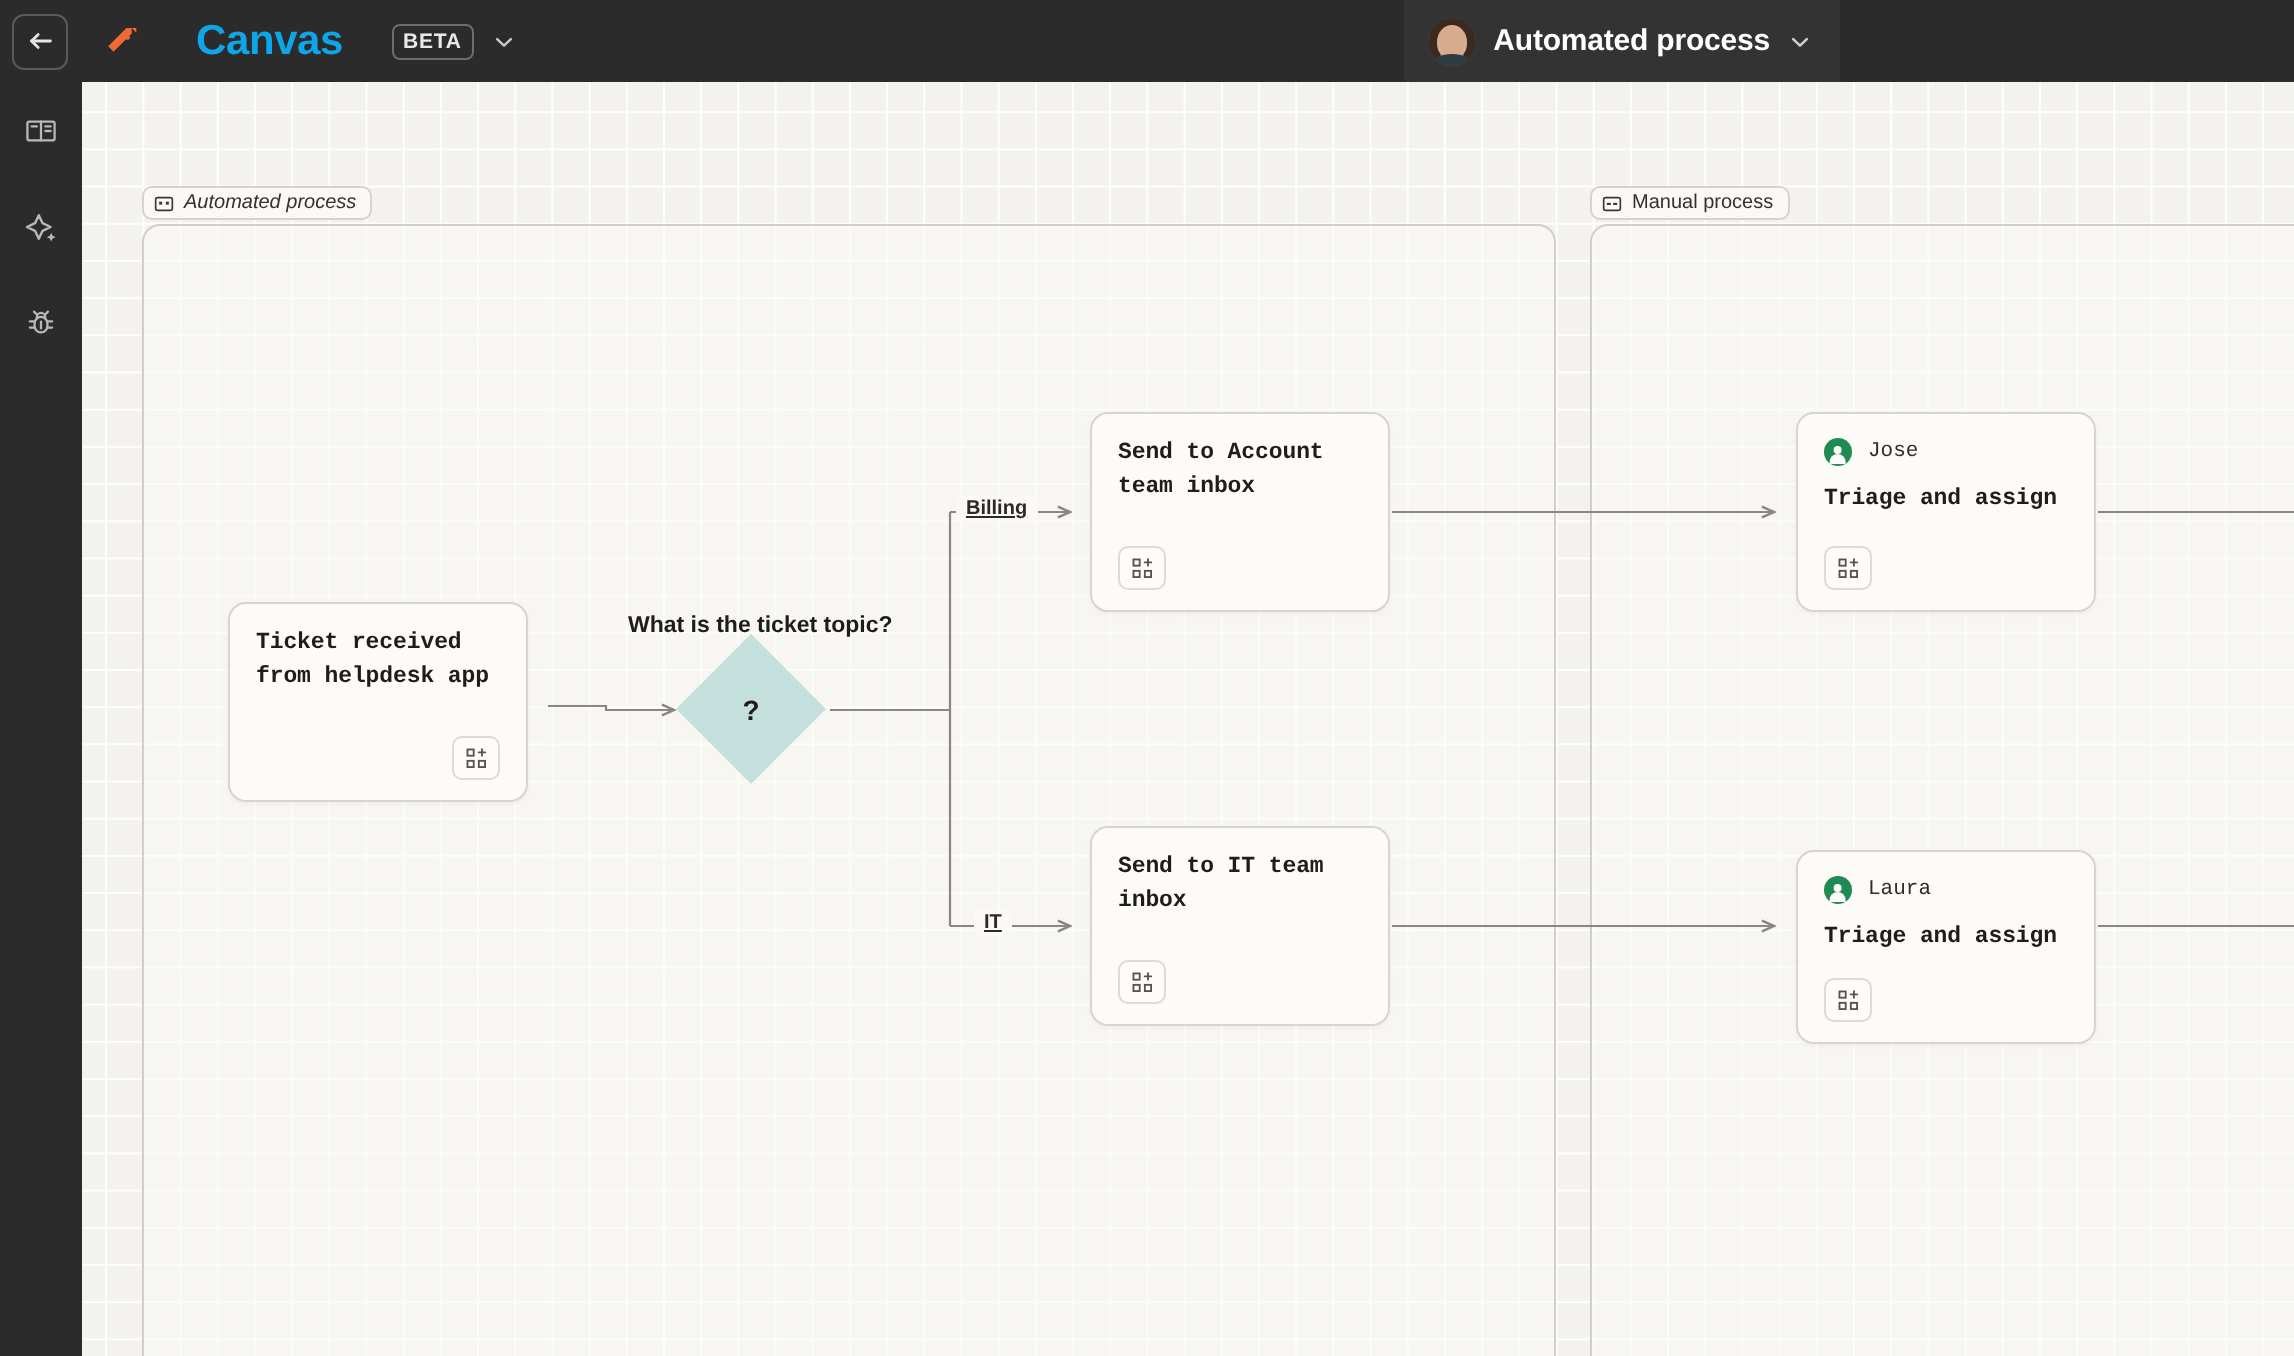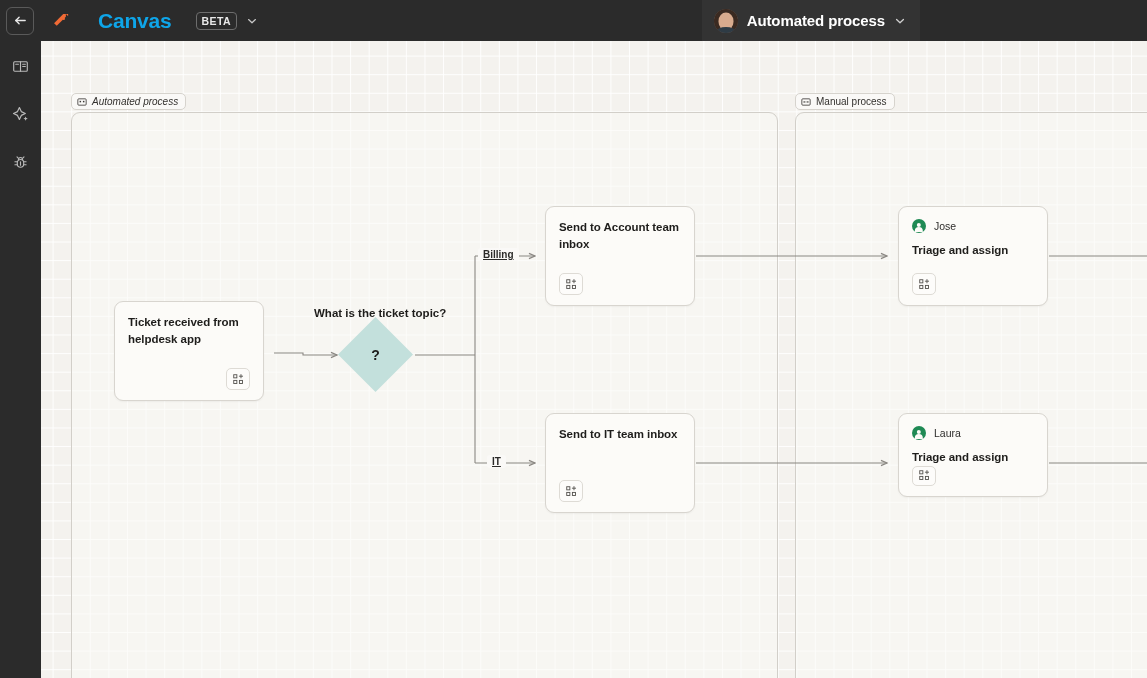--- a/index.html
+++ b/index.html
@@ -102,21 +102,21 @@
     background: #faf9f7; border: 1px solid #d6d3cd; border-radius: 5px;
     padding: 2px 7px 2px 5px; font-size: 10px; color: #33312e; font-weight: 400;
     white-space: nowrap;
   }
   .lane-label svg { display:block; }
 
   
   .node {
     position: absolute; background: #fcfbf8; border: 1px solid #d8d5cf;
     border-radius: 9px; box-shadow: 0 1px 2px rgba(0,0,0,0.045);
-    padding: 12px 13px 10px 13px; display: flex; flex-direction: column;
+    padding: 12px 13px 10px 13px; display: flex; flex-direction: column; font-family: Liberation Mono, monospace;
   }
   .node-owner { display: flex; align-items: center; gap: 8px; margin-bottom: 9px; }
   .node-owner-av {
     width: 14px; height: 14px; border-radius: 50%; background: #1f8a54;
     position: relative; flex: none;
   }
   .node-owner-av::before {
     content:''; position:absolute; left:50%; top:3.5px; transform:translateX(-50%);
     width:4.4px; height:4.4px; border-radius:50%; background:#fcfbf8;
   }
@@ -369,21 +369,21 @@
           <svg width="11" height="11" viewBox="0 0 12 12" fill="none" stroke="#55534f" stroke-width="1">
             <rect x="0.8" y="0.8" width="3.4" height="3.4"></rect>
             <rect x="0.8" y="7" width="3.4" height="3.4"></rect>
             <rect x="7" y="7" width="3.4" height="3.4"></rect>
             <path d="M8.7 0.6v3.6M6.9 2.4h3.6" stroke-linecap="round"></path>
           </svg>
         </span>
       </div>
     </div>
 
-    <div class="node" style="left:857px; top:372px; width:150px; height:84px;">
+    <div class="node" style="left:857px; top:384px; width:150px; height:97px;">
       <div class="node-owner">
         <span class="node-owner-av"></span>
         <span class="node-owner-name">Laura</span>
       </div>
       <div class="node-title">Triage and assign</div>
       <div class="node-action">
         <span>
           <svg width="11" height="11" viewBox="0 0 12 12" fill="none" stroke="#55534f" stroke-width="1">
             <rect x="0.8" y="0.8" width="3.4" height="3.4"></rect>
             <rect x="0.8" y="7" width="3.4" height="3.4"></rect>

